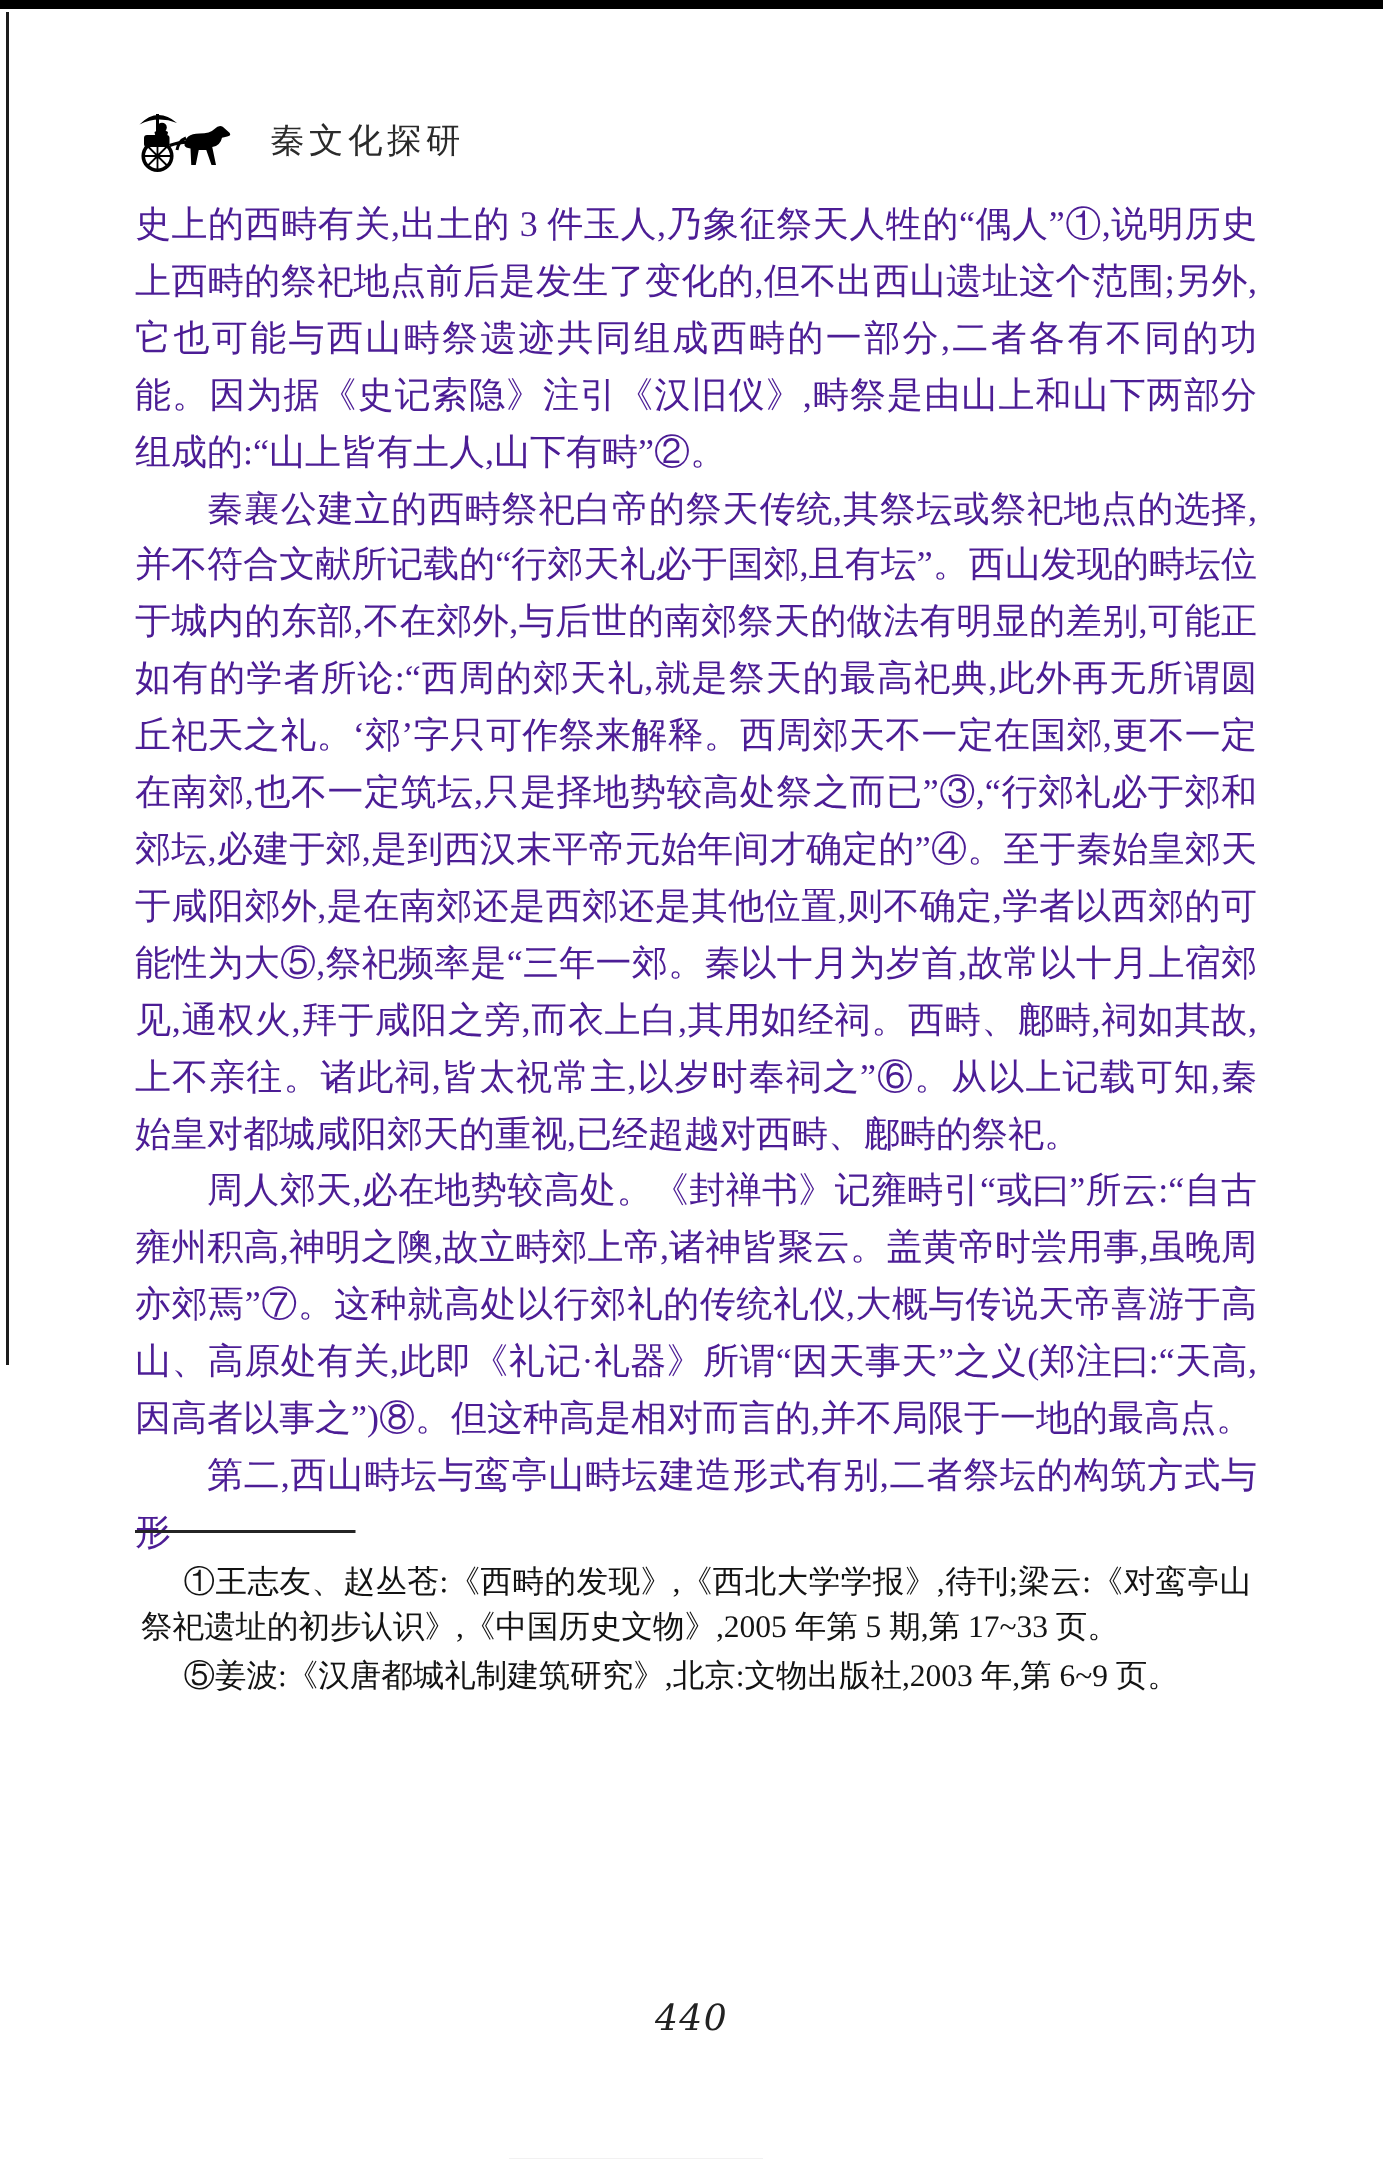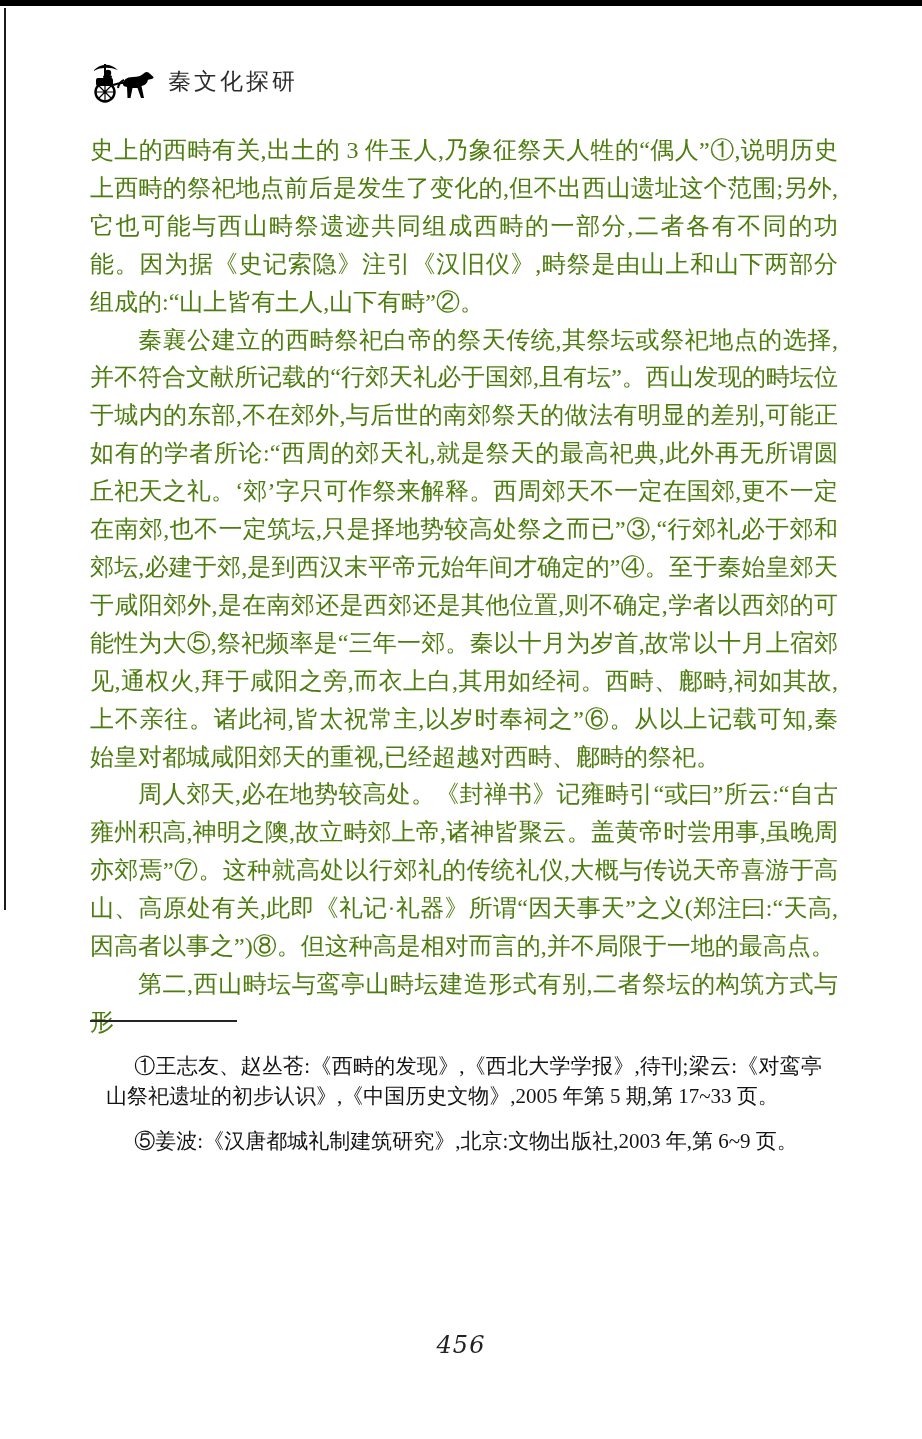--- a/index.html
+++ b/index.html
@@ -8,42 +8,42 @@
     width:922px;height:1439px;
     margin:0 auto;
     background:#ffffff;
     font-family:"Liberation Serif","DejaVu Serif",serif;
     color:#141414;
     overflow:hidden;
   }
   .top-edge{position:absolute;top:0;left:0;right:0;height:6px;background:#000;}
   .left-edge{position:absolute;top:8px;left:4px;width:2px;height:902px;background:#1c1c1c;}
 
-  .header{position:absolute;left:90px;top:56px;display:flex;align-items:center;gap:14px;}
+  .header{position:absolute;left:90px;top:68px;display:flex;align-items:center;gap:26px;}
   .logo{width:64px;height:50px;display:inline-block;}
   .logo svg{width:64px;height:50px;display:block;}
   .header-title{font-size:23px;letter-spacing:3px;color:#2b2b2b;}
 
   .body-text{
     position:absolute;left:90px;top:132px;width:748px;
     font-size:24px;line-height:37.9px;
     text-align:justify;text-justify:inter-ideograph;
-    color:#4d7c0f;
+    color:#4c1d95;
   }
   .para{margin:0;padding:0;}
   .para.indent{text-indent:2em;}
 
   .footnote-rule{position:absolute;left:90px;top:1020px;width:147px;height:2px;background:#242424;}
   .footnotes{
     position:absolute;left:90px;top:1036px;width:748px;
     font-size:21px;line-height:29.6px;
     text-align:justify;text-justify:inter-ideograph;
     color:#131313;
   }
-  .footnote{margin:16px;padding:0;text-indent:1.35em;}
+  .footnote{margin:4px;padding:0;text-indent:1.35em;}
 
   .page-number{
     position:absolute;left:0;top:1331px;width:100%;
     text-align:center;
     font-family:"DejaVu Serif","Liberation Serif",serif;
     font-style:italic;font-size:24px;color:#222;
     letter-spacing:1px;
   }
 </style>
 </head>
@@ -85,15 +85,15 @@
     <p class="para indent">第二,西山畤坛与鸾亭山畤坛建造形式有别,二者祭坛的构筑方式与形</p>
   </main>
 
   <div class="footnote-rule"></div>
 
   <section class="footnotes">
     <p class="footnote">①王志友、赵丛苍:《西畤的发现》,《西北大学学报》,待刊;梁云:《对鸾亭山祭祀遗址的初步认识》,《中国历史文物》,2005 年第 5 期,第 17~33 页。</p>
     <p class="footnote">⑤姜波:《汉唐都城礼制建筑研究》,北京:文物出版社,2003 年,第 6~9 页。</p>
   </section>
 
-  <div class="page-number">456</div>
+  <div class="page-number">440</div>
 
 </div>
 
 </body></html>

